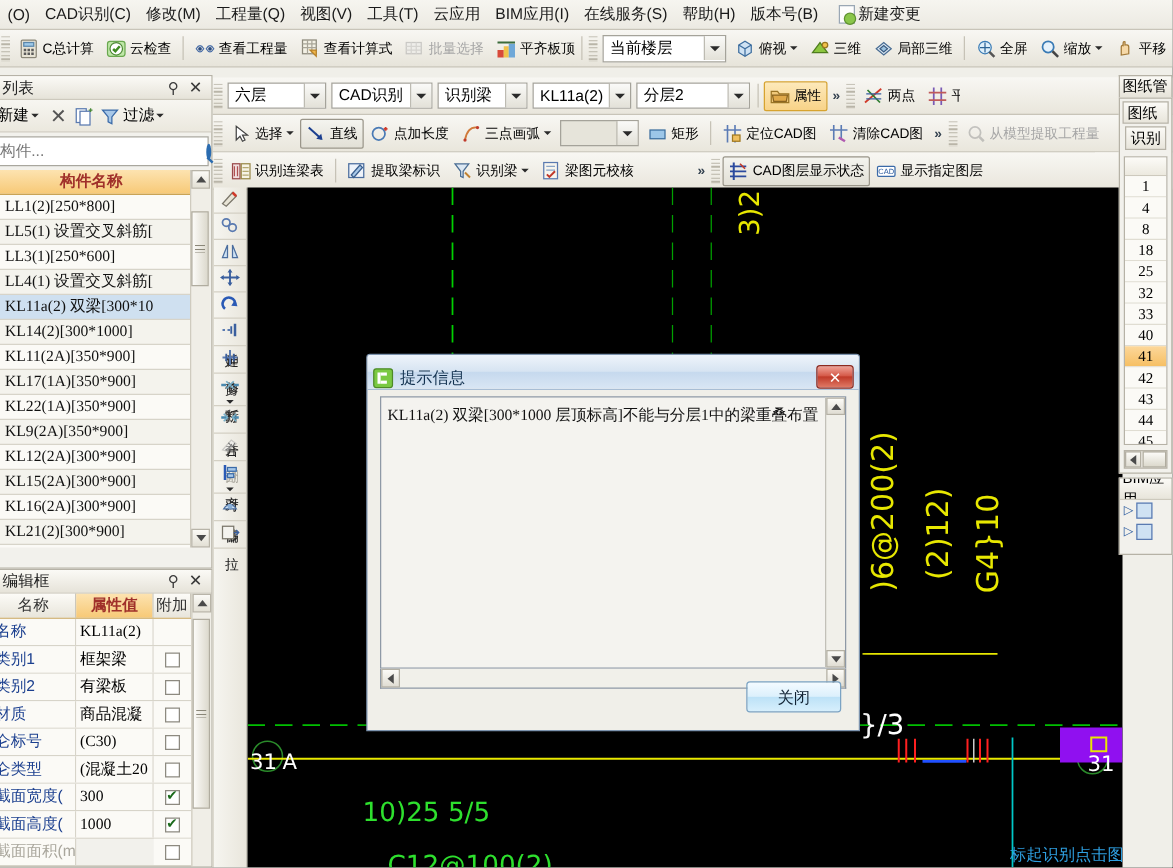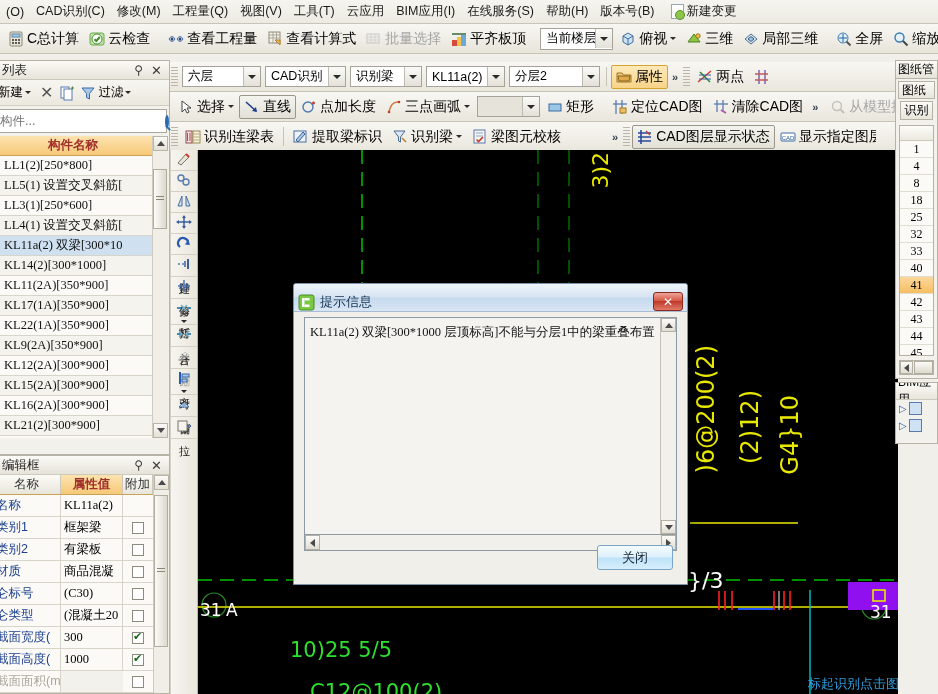--- a/index.html
+++ b/index.html
@@ -36,21 +36,21 @@
   
   .tb2 {
     position: absolute; left: 0; top: 24px; width: 938px; height: 30px;
     background: linear-gradient(to bottom,#f8f7f3 0%,#e7e4da 100%);
     border-bottom: 1px solid #c8c4b8;
     display: flex; align-items: center; white-space: nowrap;
   }
   .tbitem { display: flex; align-items: center; gap: 3px; padding: 2px 5px; height: 24px; cursor: default; }
   .tbitem.disabled { color: #a6a6a6; text-align: right; }
   .tbsep { width: 1px; height: 19px; background: #c6c2b6; margin: 0 4px; }
-  .tbtext { font-size: 14px; }
+  .tbtext { font-size: 11px; }
 
   .ico { width: 16px; height: 16px; display: inline-block; position: relative; flex: 0 0 16px; }
 
   
   .tbrow {
     position: absolute; left: 170px; height: 30px;
     background: linear-gradient(to bottom,#f8f7f3 0%,#e9e6dc 100%);
     border-bottom: 1px solid #c8c4b8;
     display: flex; align-items: center; white-space: nowrap;
   }
@@ -303,21 +303,21 @@
             <path d="M1 3 L15 3" stroke="#3a6b3a" stroke-width="1.5"></path>
           </svg>
       </span>
       <span class="tbtext">平齐板顶</span>
     </div>
 
     <div class="tbsep" style="margin-left:auto"></div>
     <div class="grip"></div>
 
     <div class="combo" style="height:22px">
-      <span class="ctext" style="width:54px">当前楼层</span>
+      <span class="ctext" style="width:80px">当前楼层</span>
       <span class="carrow">
           <i class="tri-d"></i>
         </span>
     </div>
 
     <div class="tbitem">
       <span class="ico">
         <svg width="16" height="16" viewBox="0 0 16 16">
             <path d="M3 5 L8 2 L13 5 L13 11 L8 14 L3 11 Z" fill="#cfe2f3" stroke="#3d6d9e"></path>
             <path d="M3 5 L8 8 L13 5 M8 8 L8 14" stroke="#3d6d9e" fill="none"></path>

